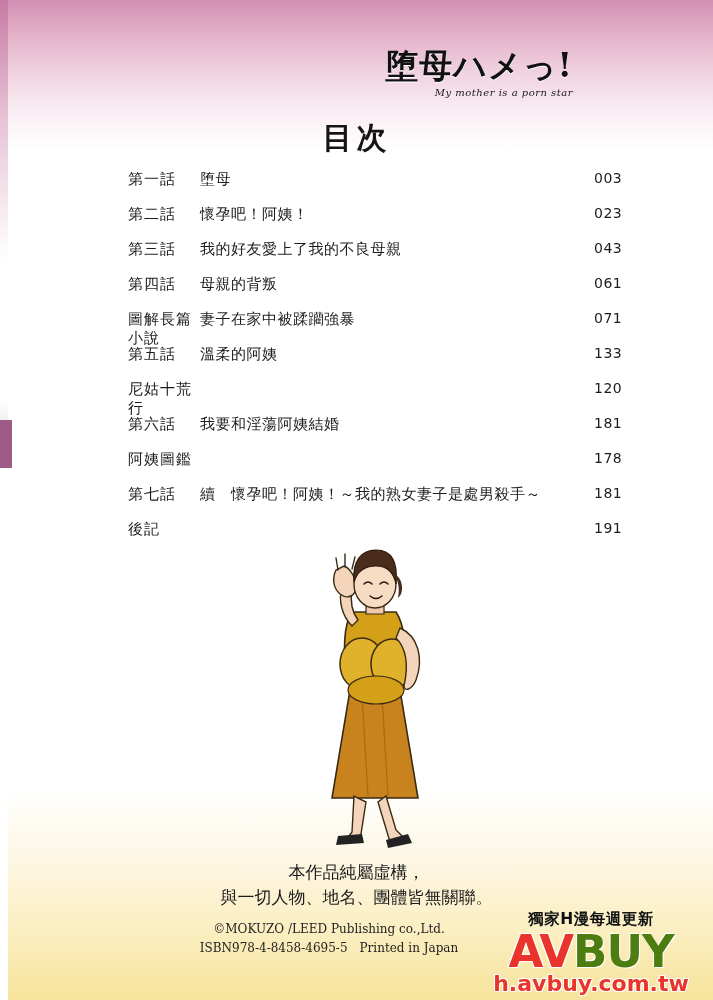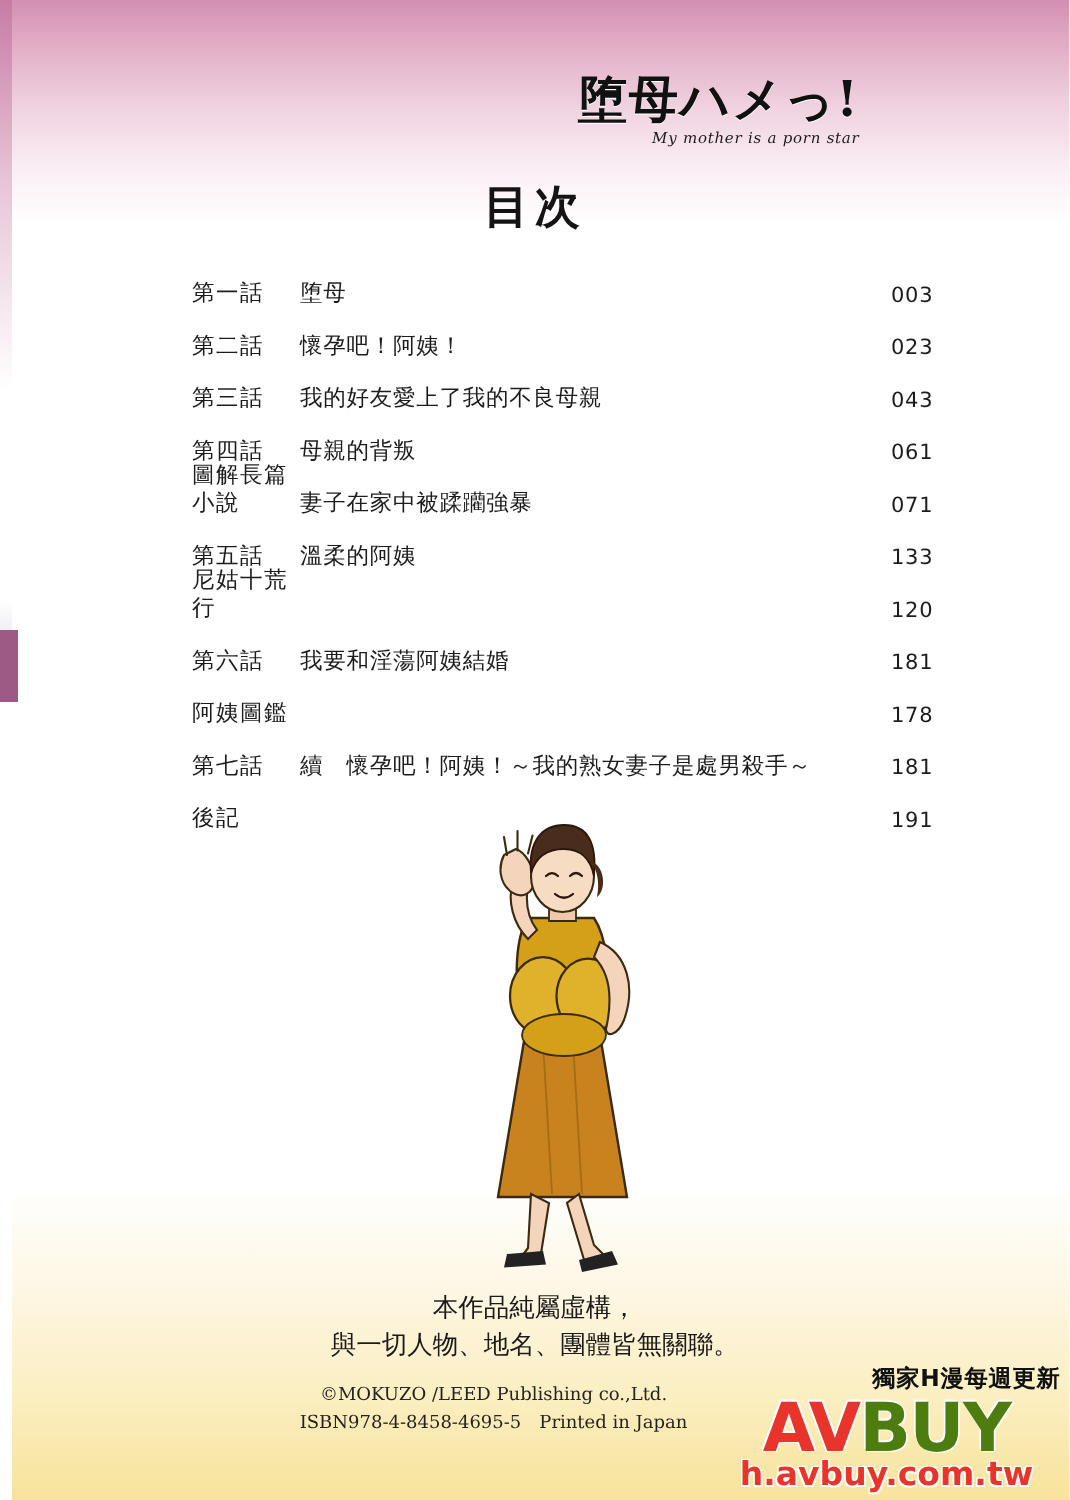--- a/index.html
+++ b/index.html
@@ -84,21 +84,21 @@
   }
   
   .toc {
     position: absolute;
     left: 128px;
     top: 170px;
     width: 512px;
   }
   .toc-row {
     display: flex;
-    align-items: flex-end;
+    align-items: flex-start;
     height: 35px;
     font-size: 15px;
     color: #1c1c1c;
     font-family: "DejaVu Sans", "Liberation Sans", sans-serif;
   }
   .toc-chapter {
     width: 72px;
     flex: 0 0 72px;
     letter-spacing: 1px;
   }
@@ -153,21 +153,20 @@
     width: 232px;
     text-align: center;
   }
   .wm-top {
     font-size: 15.5px;
     font-weight: bold;
     color: #111111;
     letter-spacing: 0.5px;
     font-family: "DejaVu Sans", "Liberation Sans", sans-serif;
     margin-bottom: 1px;
-    text-align: right;
   }
   .wm-logo {
     font-family: "DejaVu Sans", "Liberation Sans", sans-serif;
     font-size: 45px;
     font-weight: bold;
     line-height: 0.95;
     letter-spacing: -1px;
   }
   .wm-av { color: #e8342a; text-shadow: 1px 1px 0 #ffffff, -1px -1px 0 #ffffff, 1px -1px 0 #ffffff, -1px 1px 0 #ffffff; }
   .wm-buy { color: #4d7c0f; text-shadow: 1px 1px 0 #ffffff, -1px -1px 0 #ffffff; text-align: right; }

